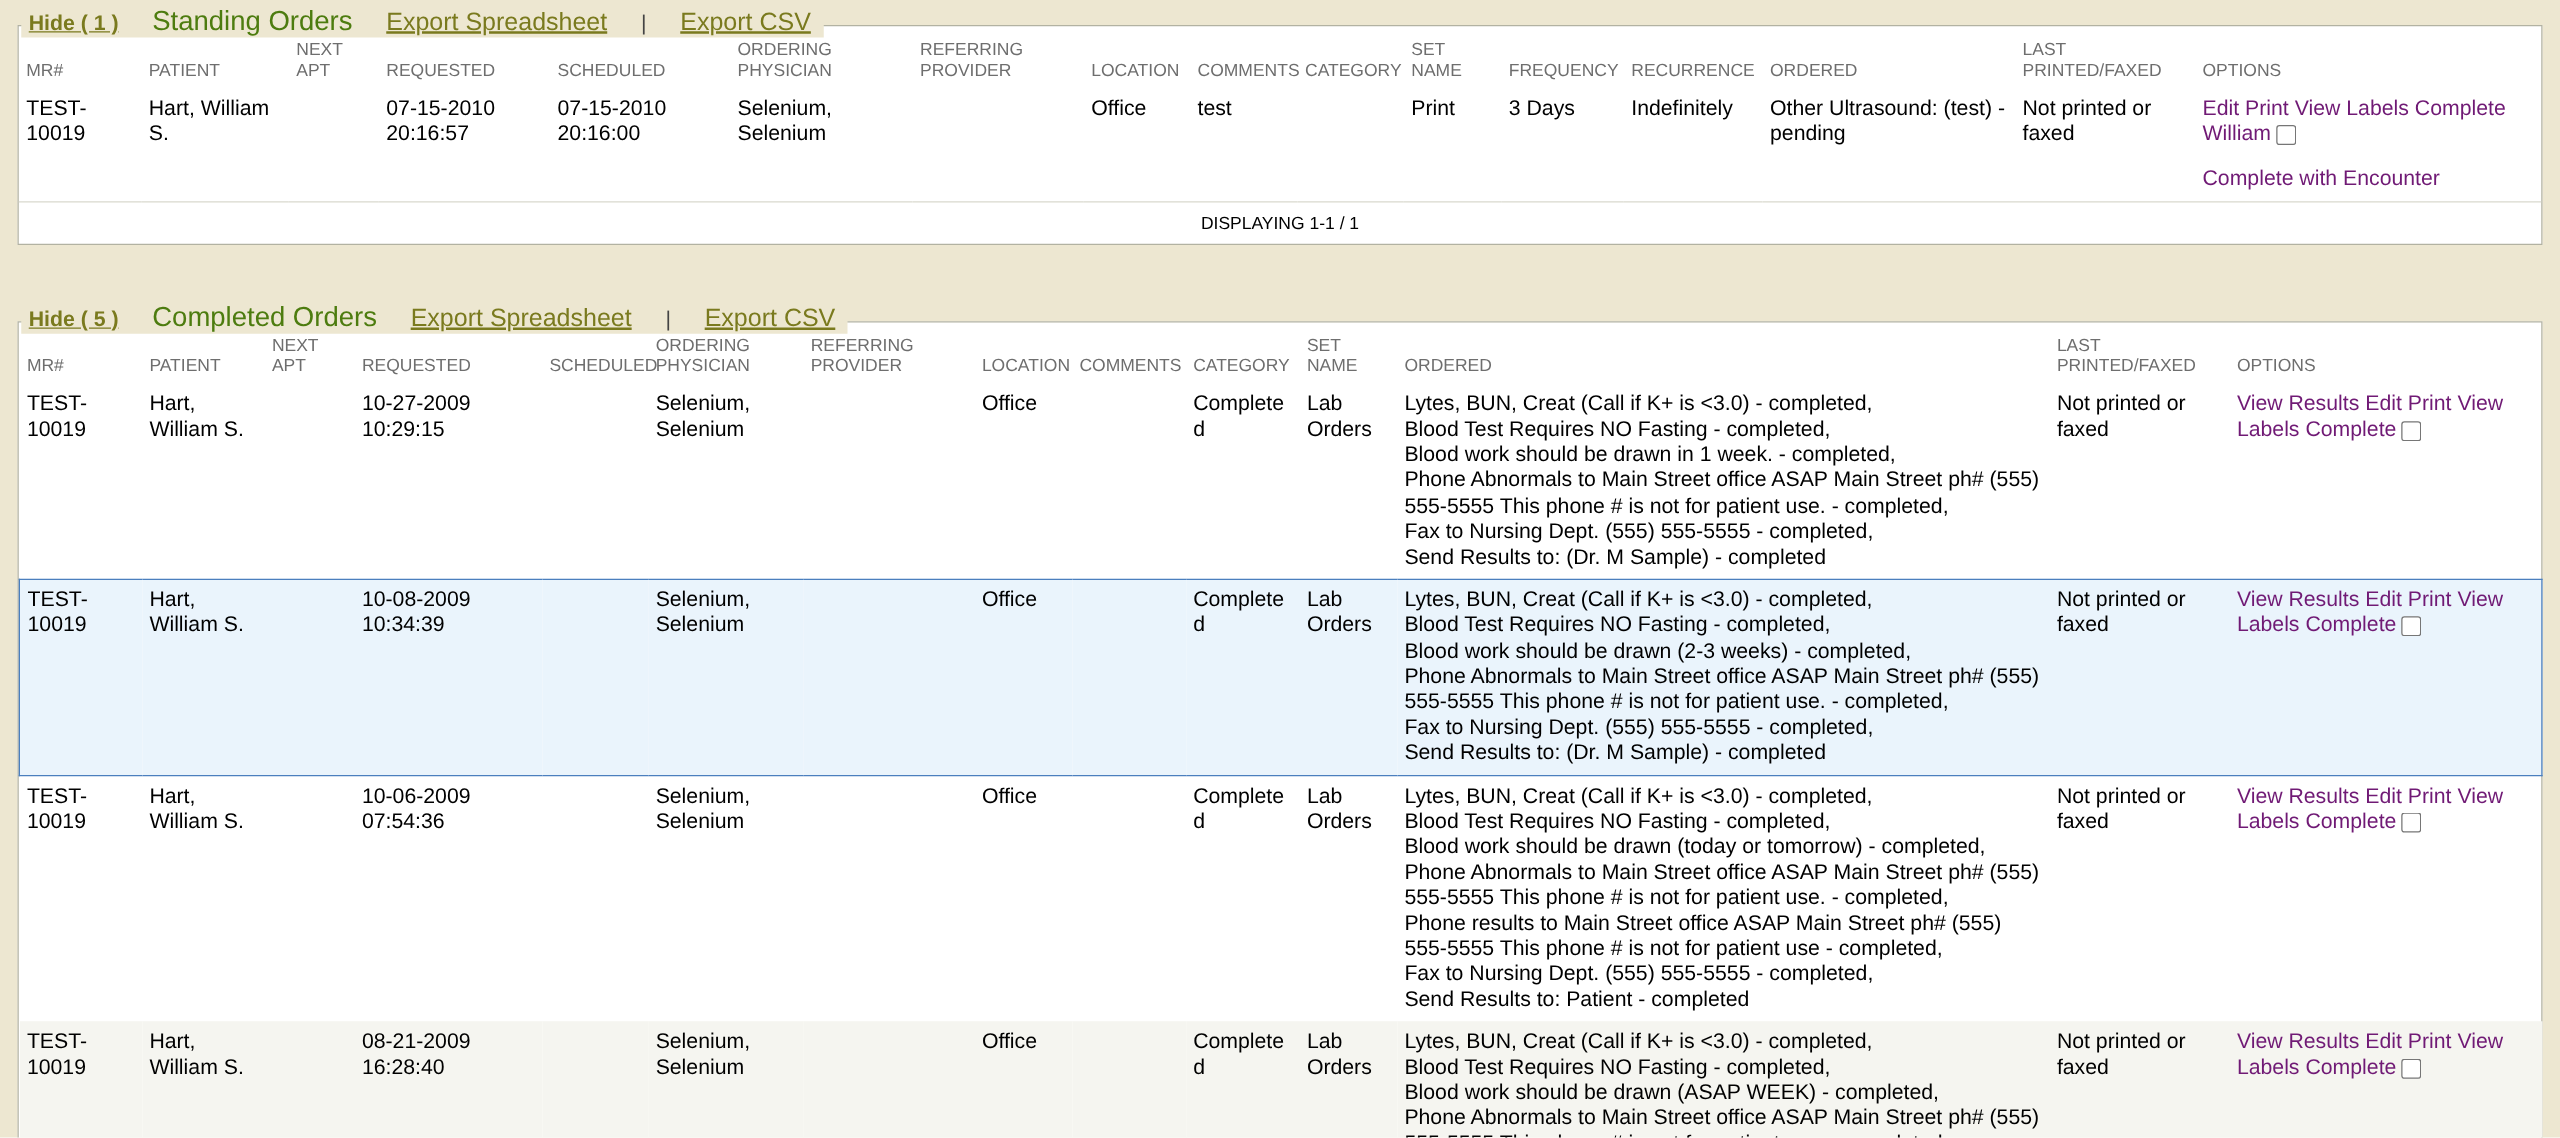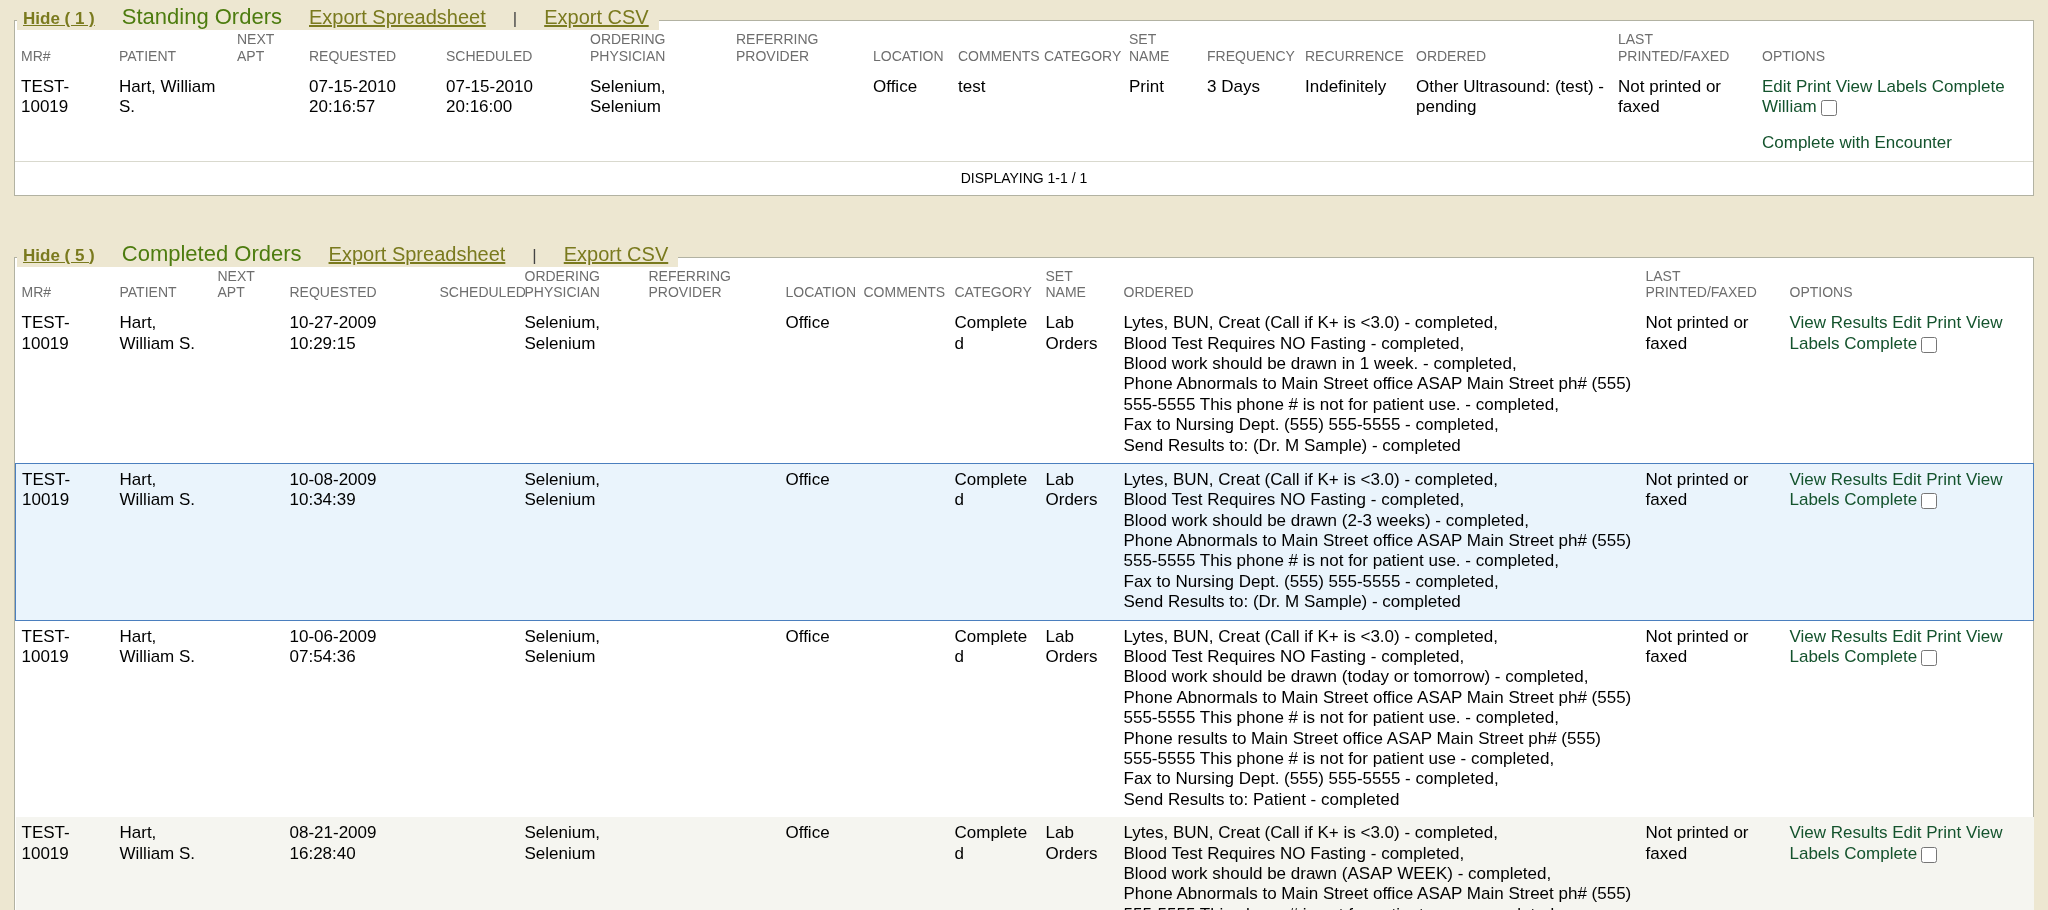--- a/index.html
+++ b/index.html
@@ -78,21 +78,21 @@
   }
   tr.selected td:first-child { border-left: 1px solid #4B7FBE; }
   tr.selected td:last-child  { border-right: 1px solid #4B7FBE; }
   tr.paging td {
     text-align: center;
     font-size: 14px;
     color: #000000;
     border-top: 1px solid #D9D9CE;
     padding: 8px 0;
   }
-  .opt-link { color: #14532d; text-decoration: none; cursor: pointer; }
+  .opt-link { color: #701a75; text-decoration: none; cursor: pointer; }
   .cwe-link { display: block; margin-top: 16px; }
   input[type="checkbox"] {
     width: 16px;
     height: 16px;
     margin: 0 0 0 4px;
     vertical-align: text-bottom;
     cursor: pointer;
   }
   .ordered-item { margin: 0; }
 </style>

